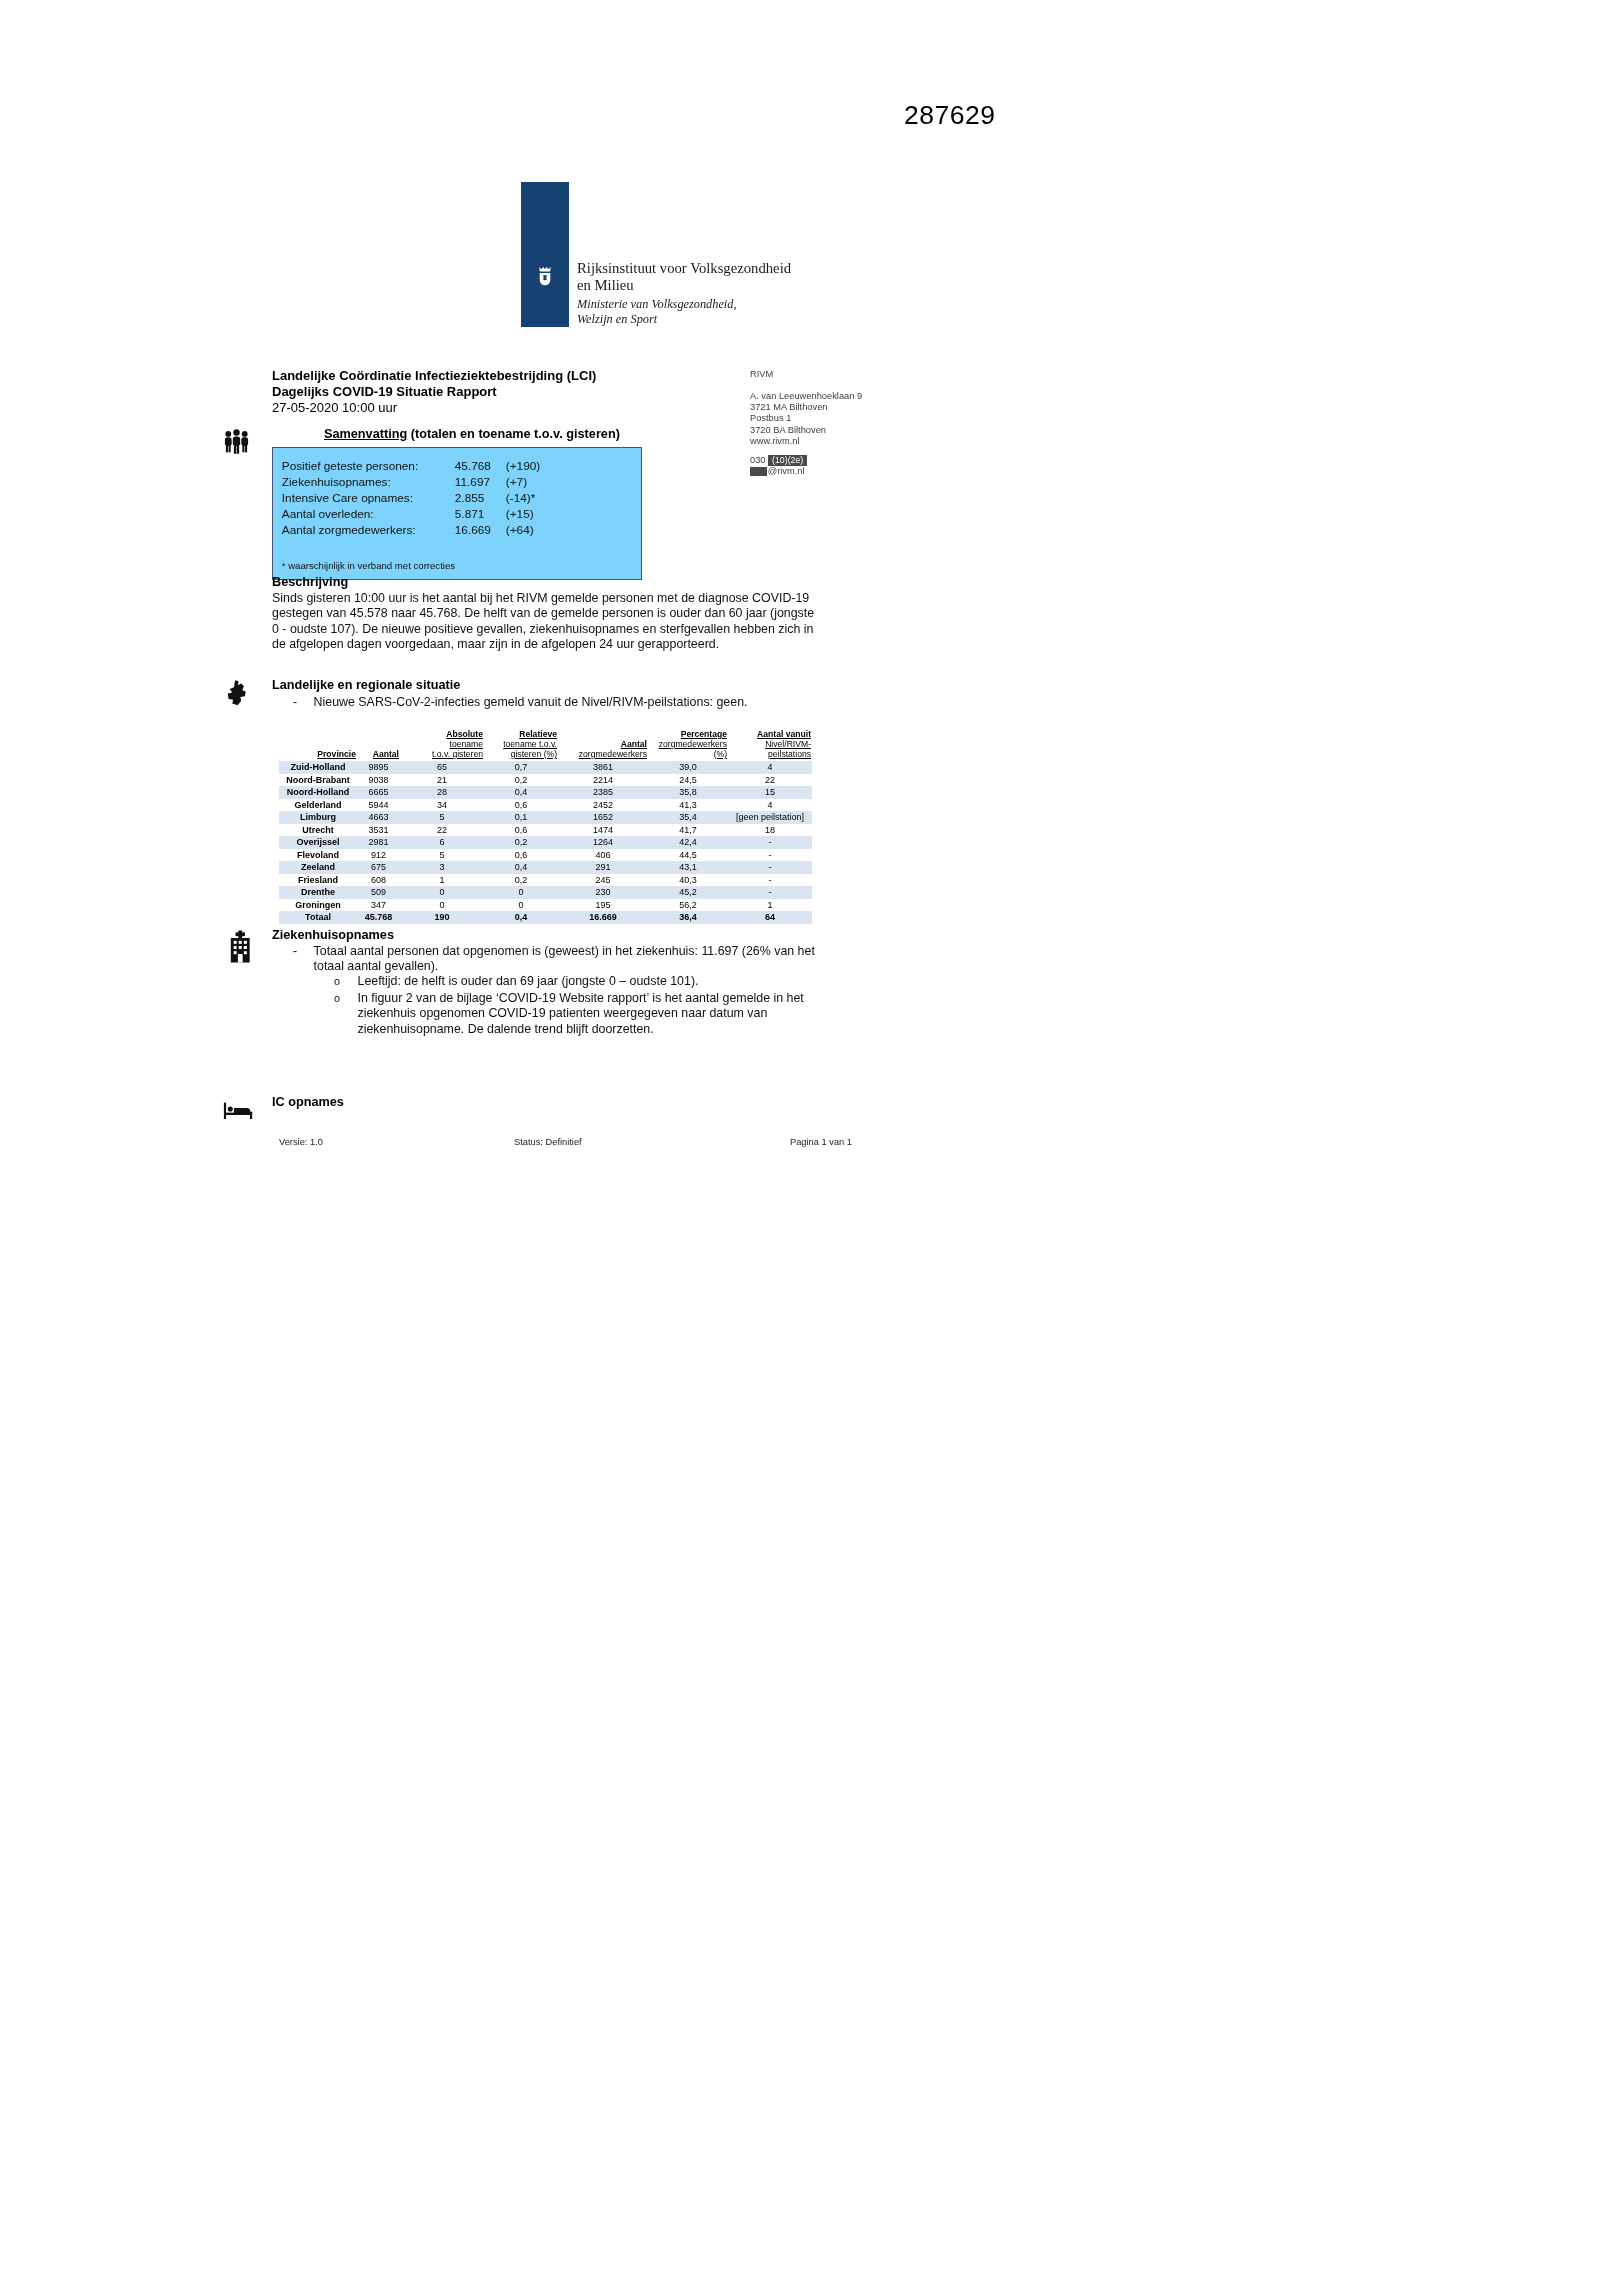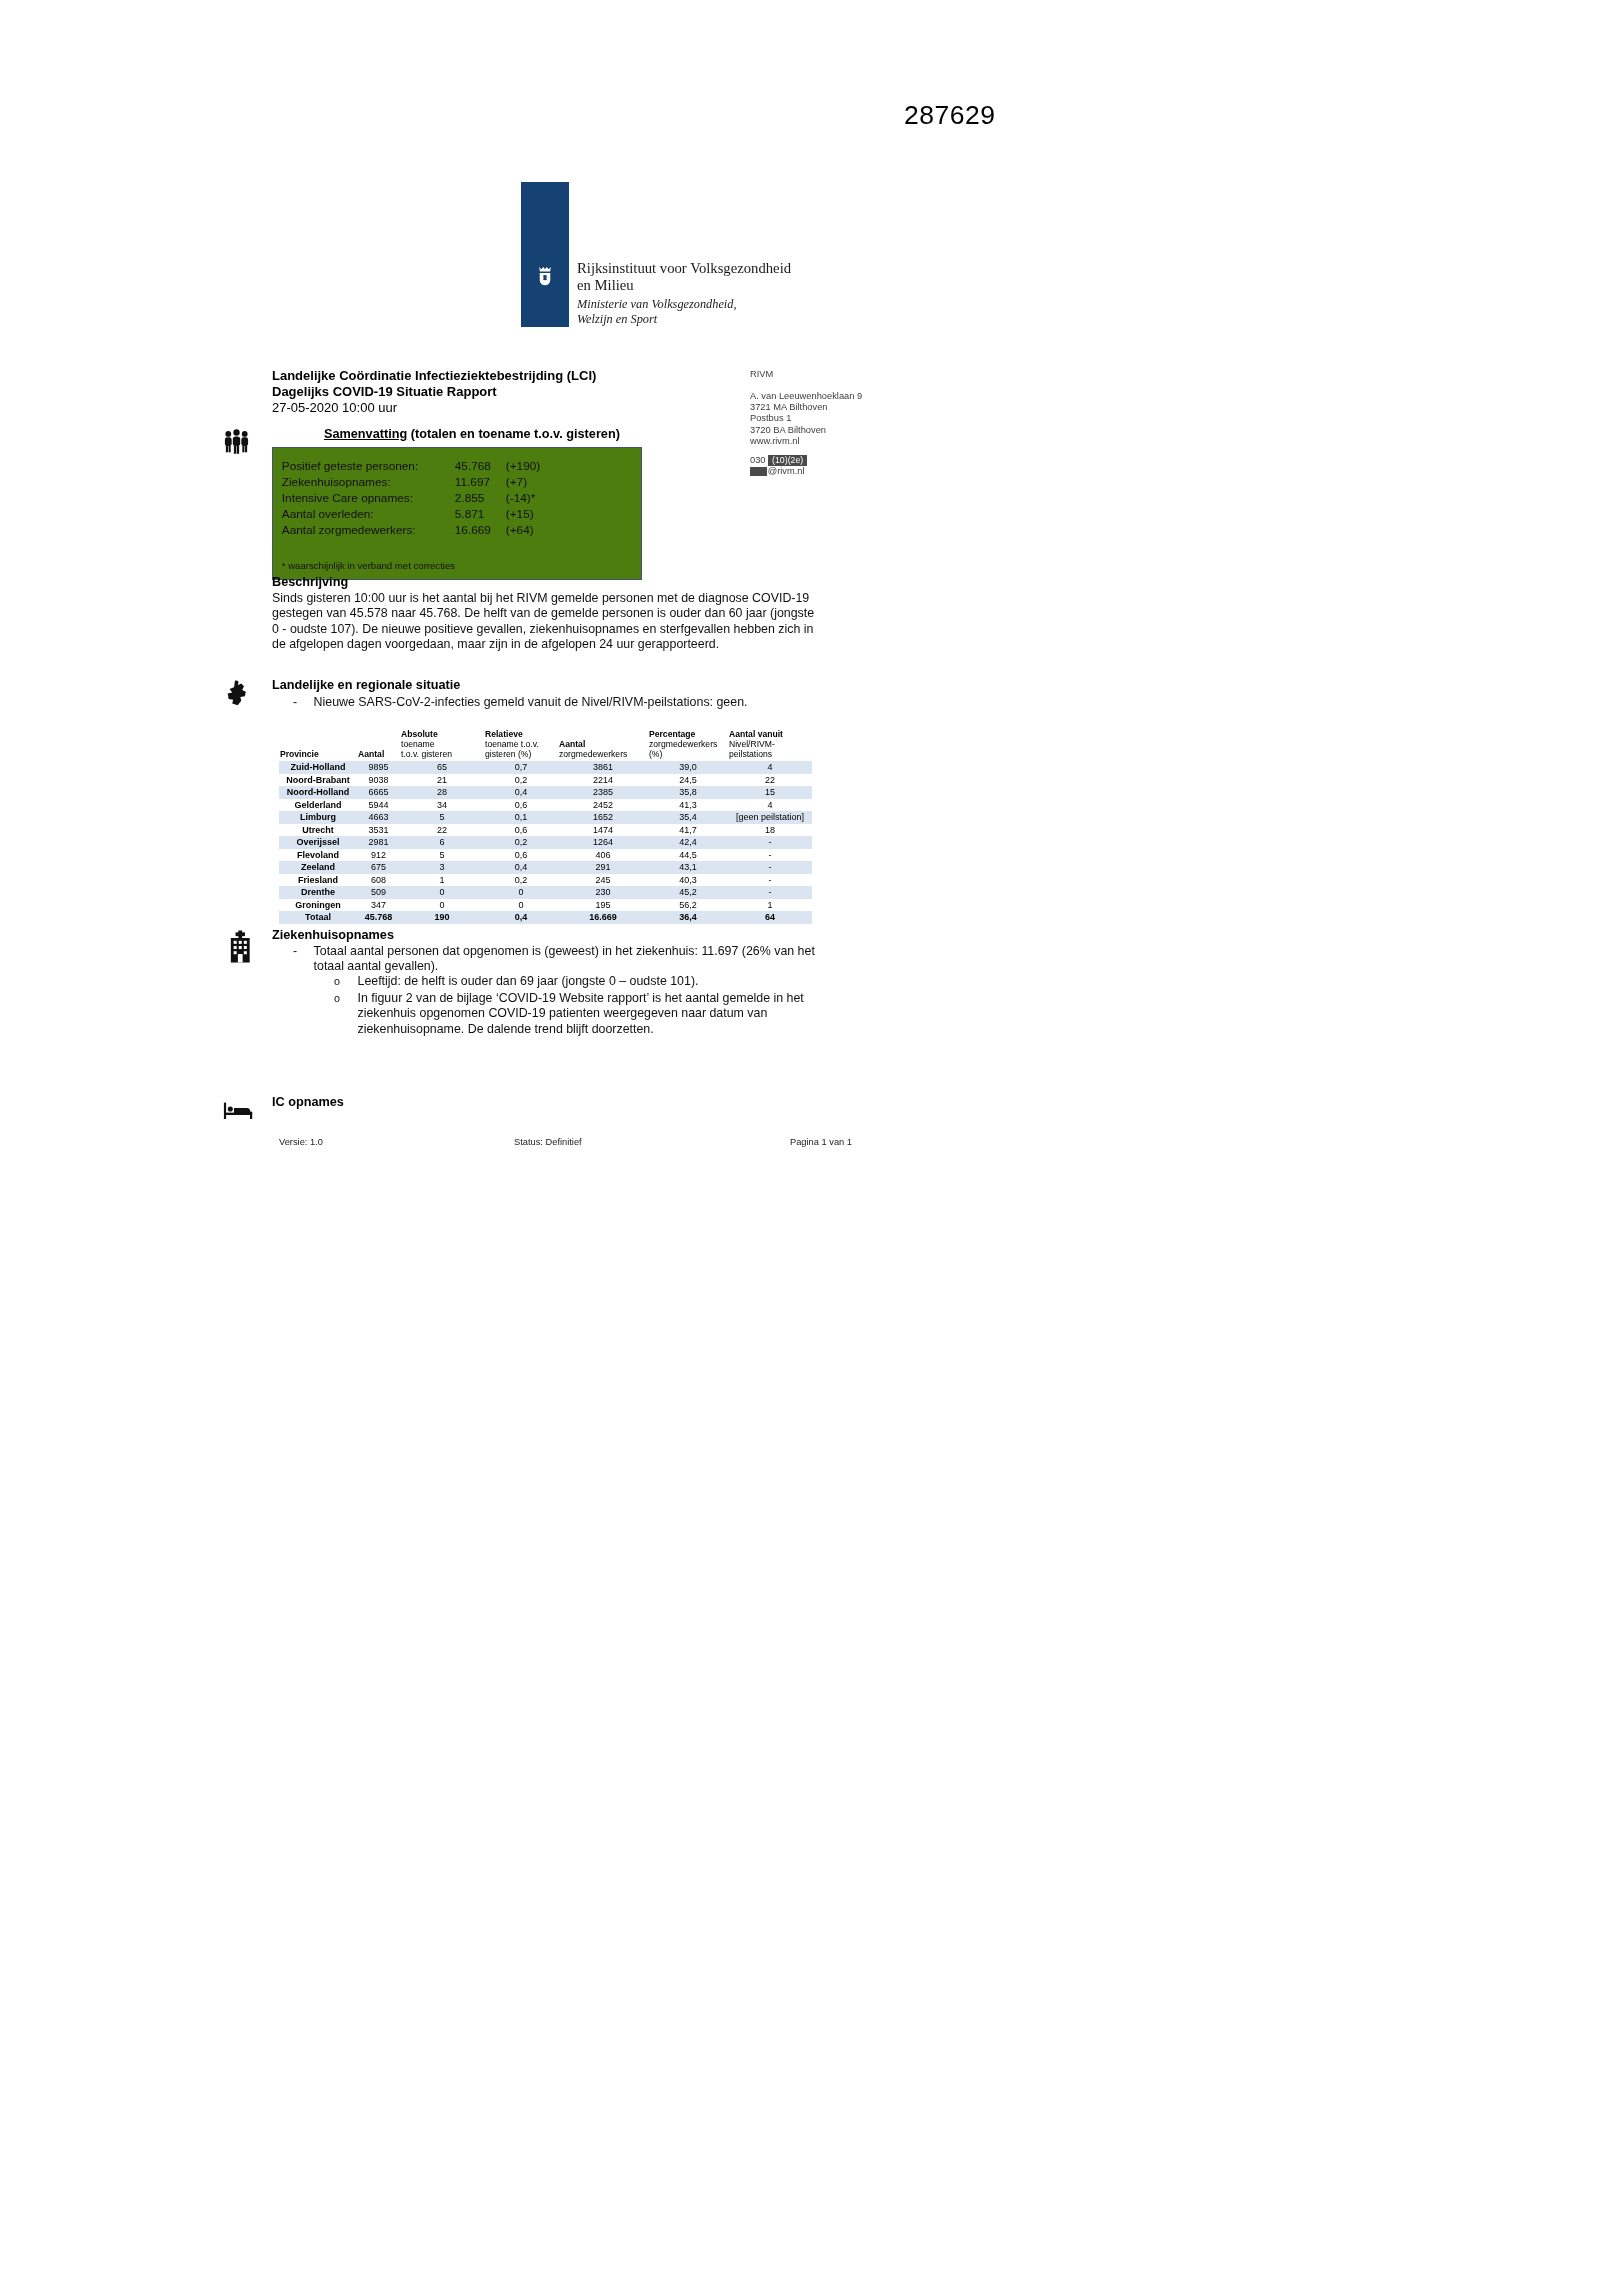--- a/index.html
+++ b/index.html
@@ -28,37 +28,37 @@
   .contact-phone{margin-top:7.8px;}
   .redact{display:inline-block;background:#4a4a4a;color:#fff;font-size:8.8px;line-height:10.8px;padding:0 3.9px;vertical-align:baseline;}
   .redact-sm{display:inline-block;background:#4a4a4a;width:16.7px;height:9.8px;vertical-align:middle;margin-right:1px;}
 
   
   .sec-heading{font-size:12.7px;font-weight:bold;color:#000;}
   .underline{text-decoration:underline;}
   .sec-icon{color:#111;}
 
   
-  .summary-box{left:272px;top:447px;width:350px;background:#4d7c0f;border:1.5px solid #44546a;padding:9.8px 8.8px 7.8px 8.8px;}
+  .summary-box{left:272px;top:447px;width:350px;background:#7dd3fc;border:1.5px solid #44546a;padding:9.8px 8.8px 7.8px 8.8px;}
   .srow{display:flex;font-size:11.8px;line-height:16px;color:#111;}
   .slabel{width:173px;}
   .sval{width:51px;}
   .sfootnote{margin-top:22px;font-size:9.6px;color:#111;}
 
   
   .para{font-size:12.4px;line-height:15.3px;color:#111;}
   .dash-bullet{display:flex;font-size:12.4px;line-height:15.3px;color:#111;}
   .dash-marker{width:20.6px;flex:0 0 20.6px;}
   .circ-bullet{display:flex;font-size:12.4px;line-height:15.3px;color:#111;}
   .circ-marker{width:23.5px;flex:0 0 23.5px;font-size:10.8px;}
 
   
   .prov-table{left:279px;top:722px;}
   table{border-collapse:collapse;}
-  th{vertical-align:bottom;text-align:left;font-weight:normal;font-size:8.6px;line-height:10px;padding:0 1px 2px 1px;height:37px;color:#000;}
+  th{vertical-align:bottom;text-align:right;font-weight:normal;font-size:8.6px;line-height:10px;padding:0 1px 2px 1px;height:37px;color:#000;text-decoration:underline;}
   th .hb{font-weight:bold;}
   td{text-align:center;font-size:9px;line-height:12.5px;height:12.5px;padding:0 1px;color:#000;}
   td:first-child{font-weight:bold;}
   tr.band{background:#dbe5f1;}
   tr.total td{font-weight:bold;}
 
   
   .footer-item{font-size:9.3px;color:#222;}
 </style>
 </head>

